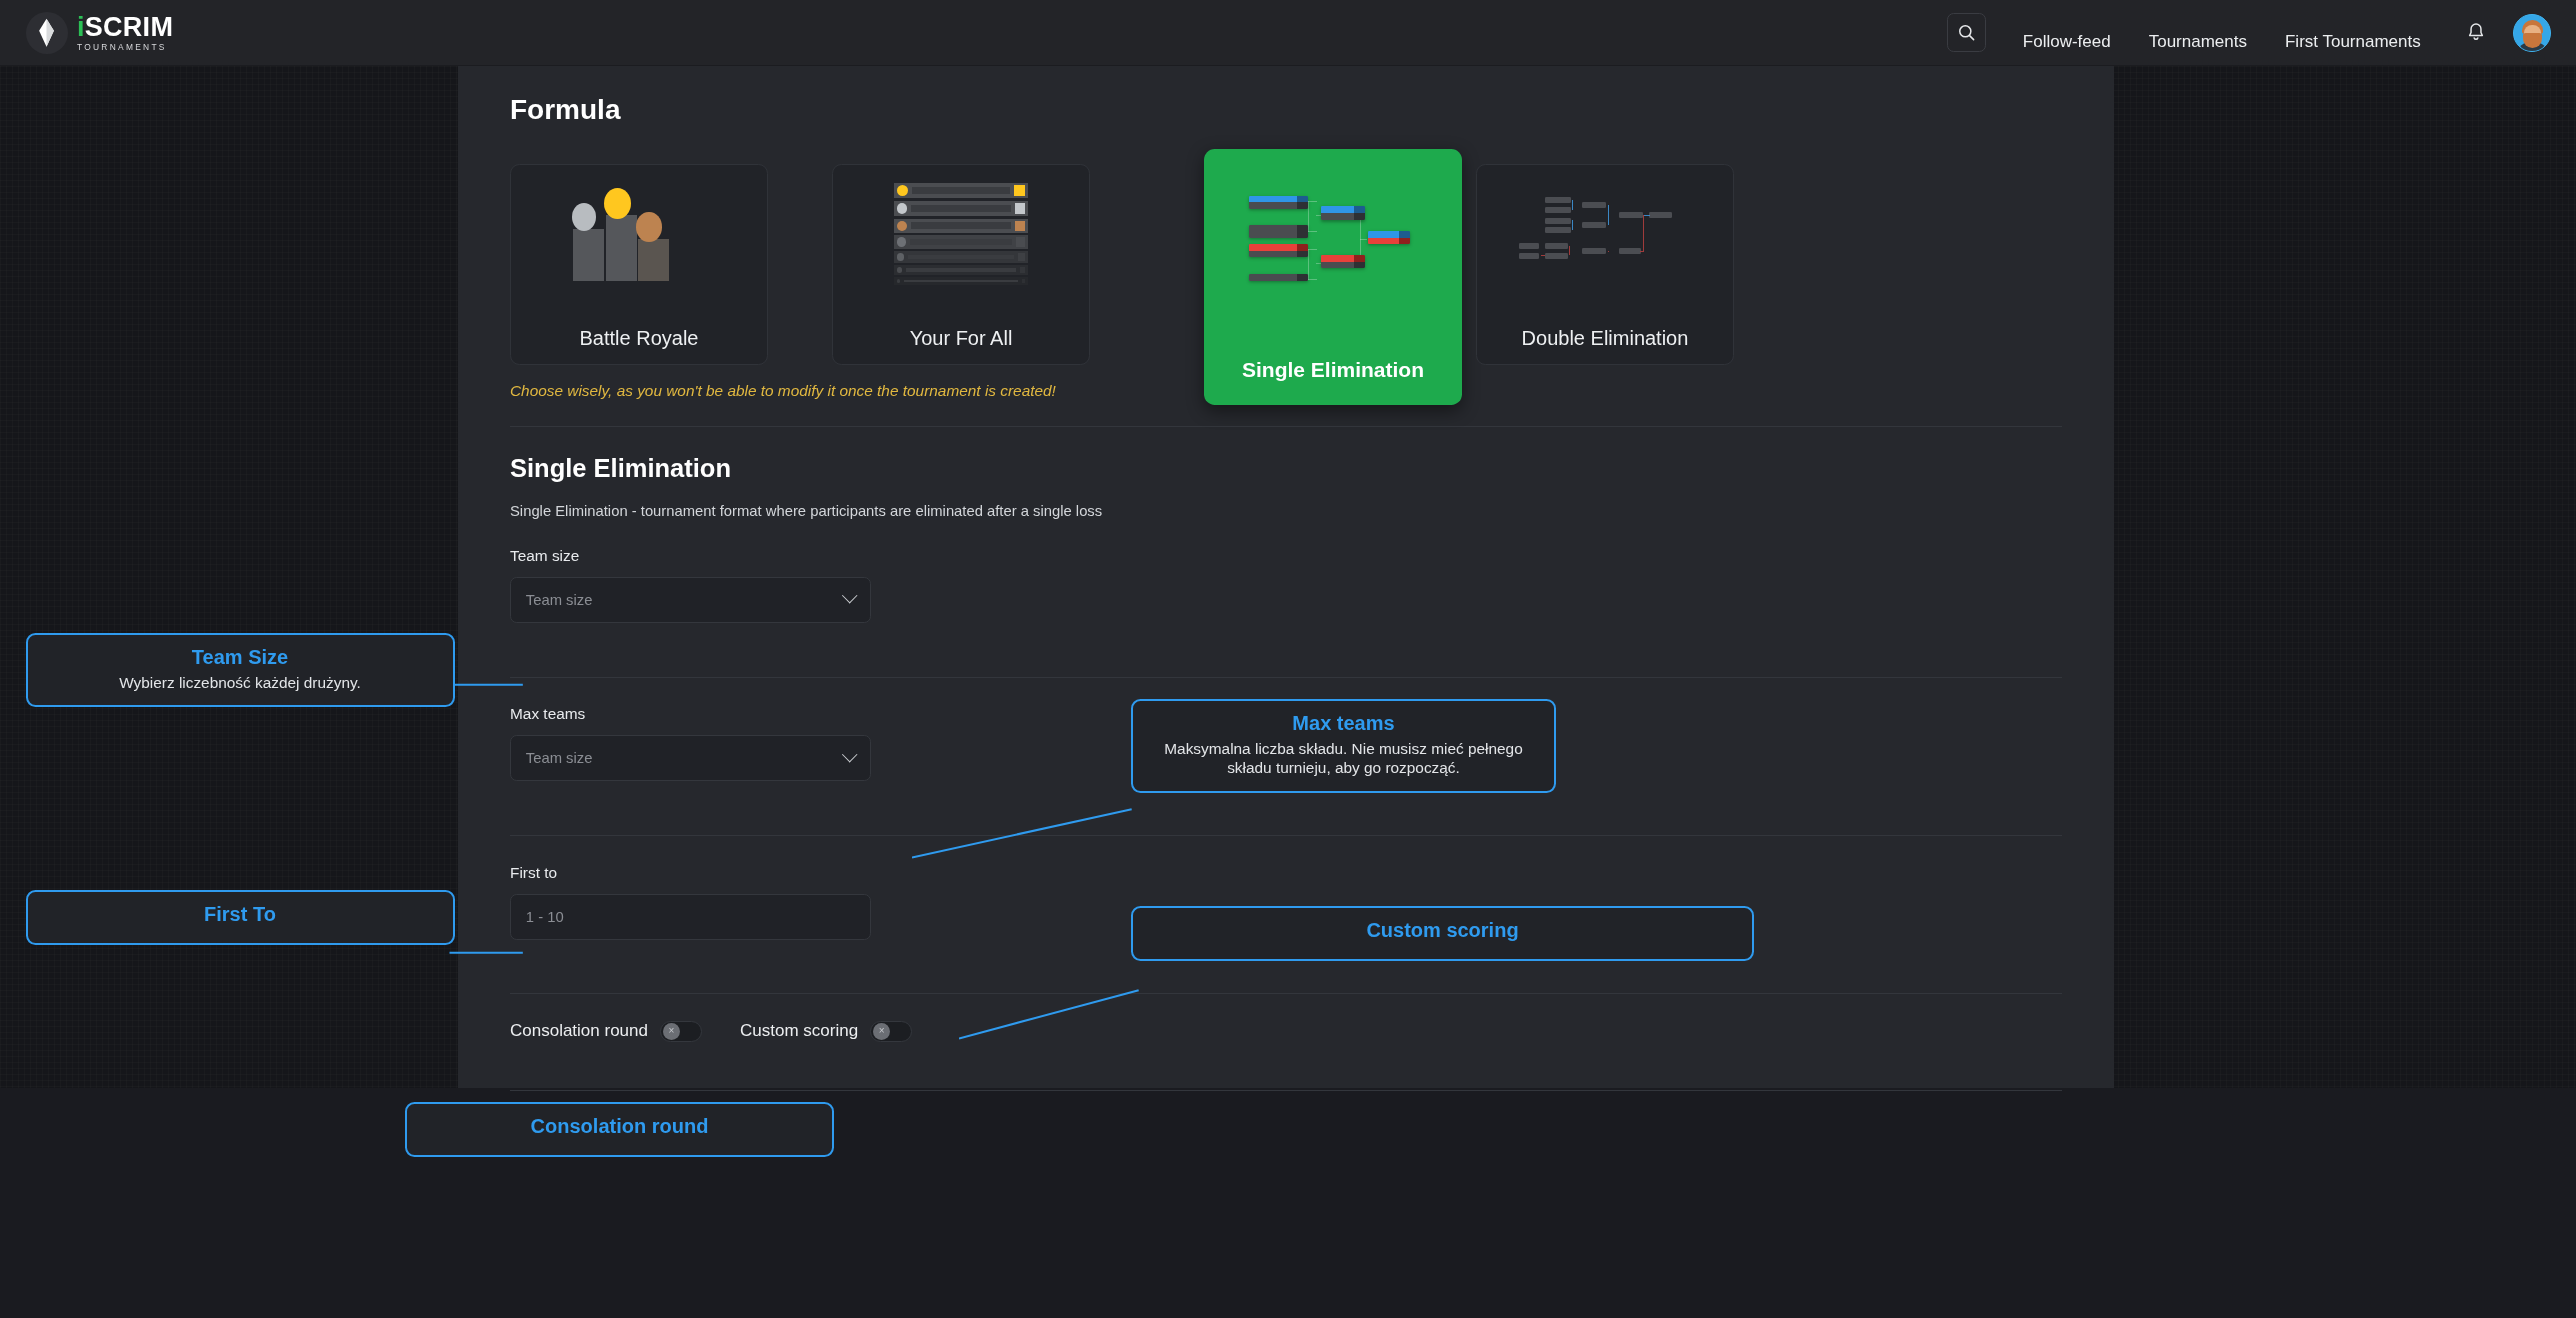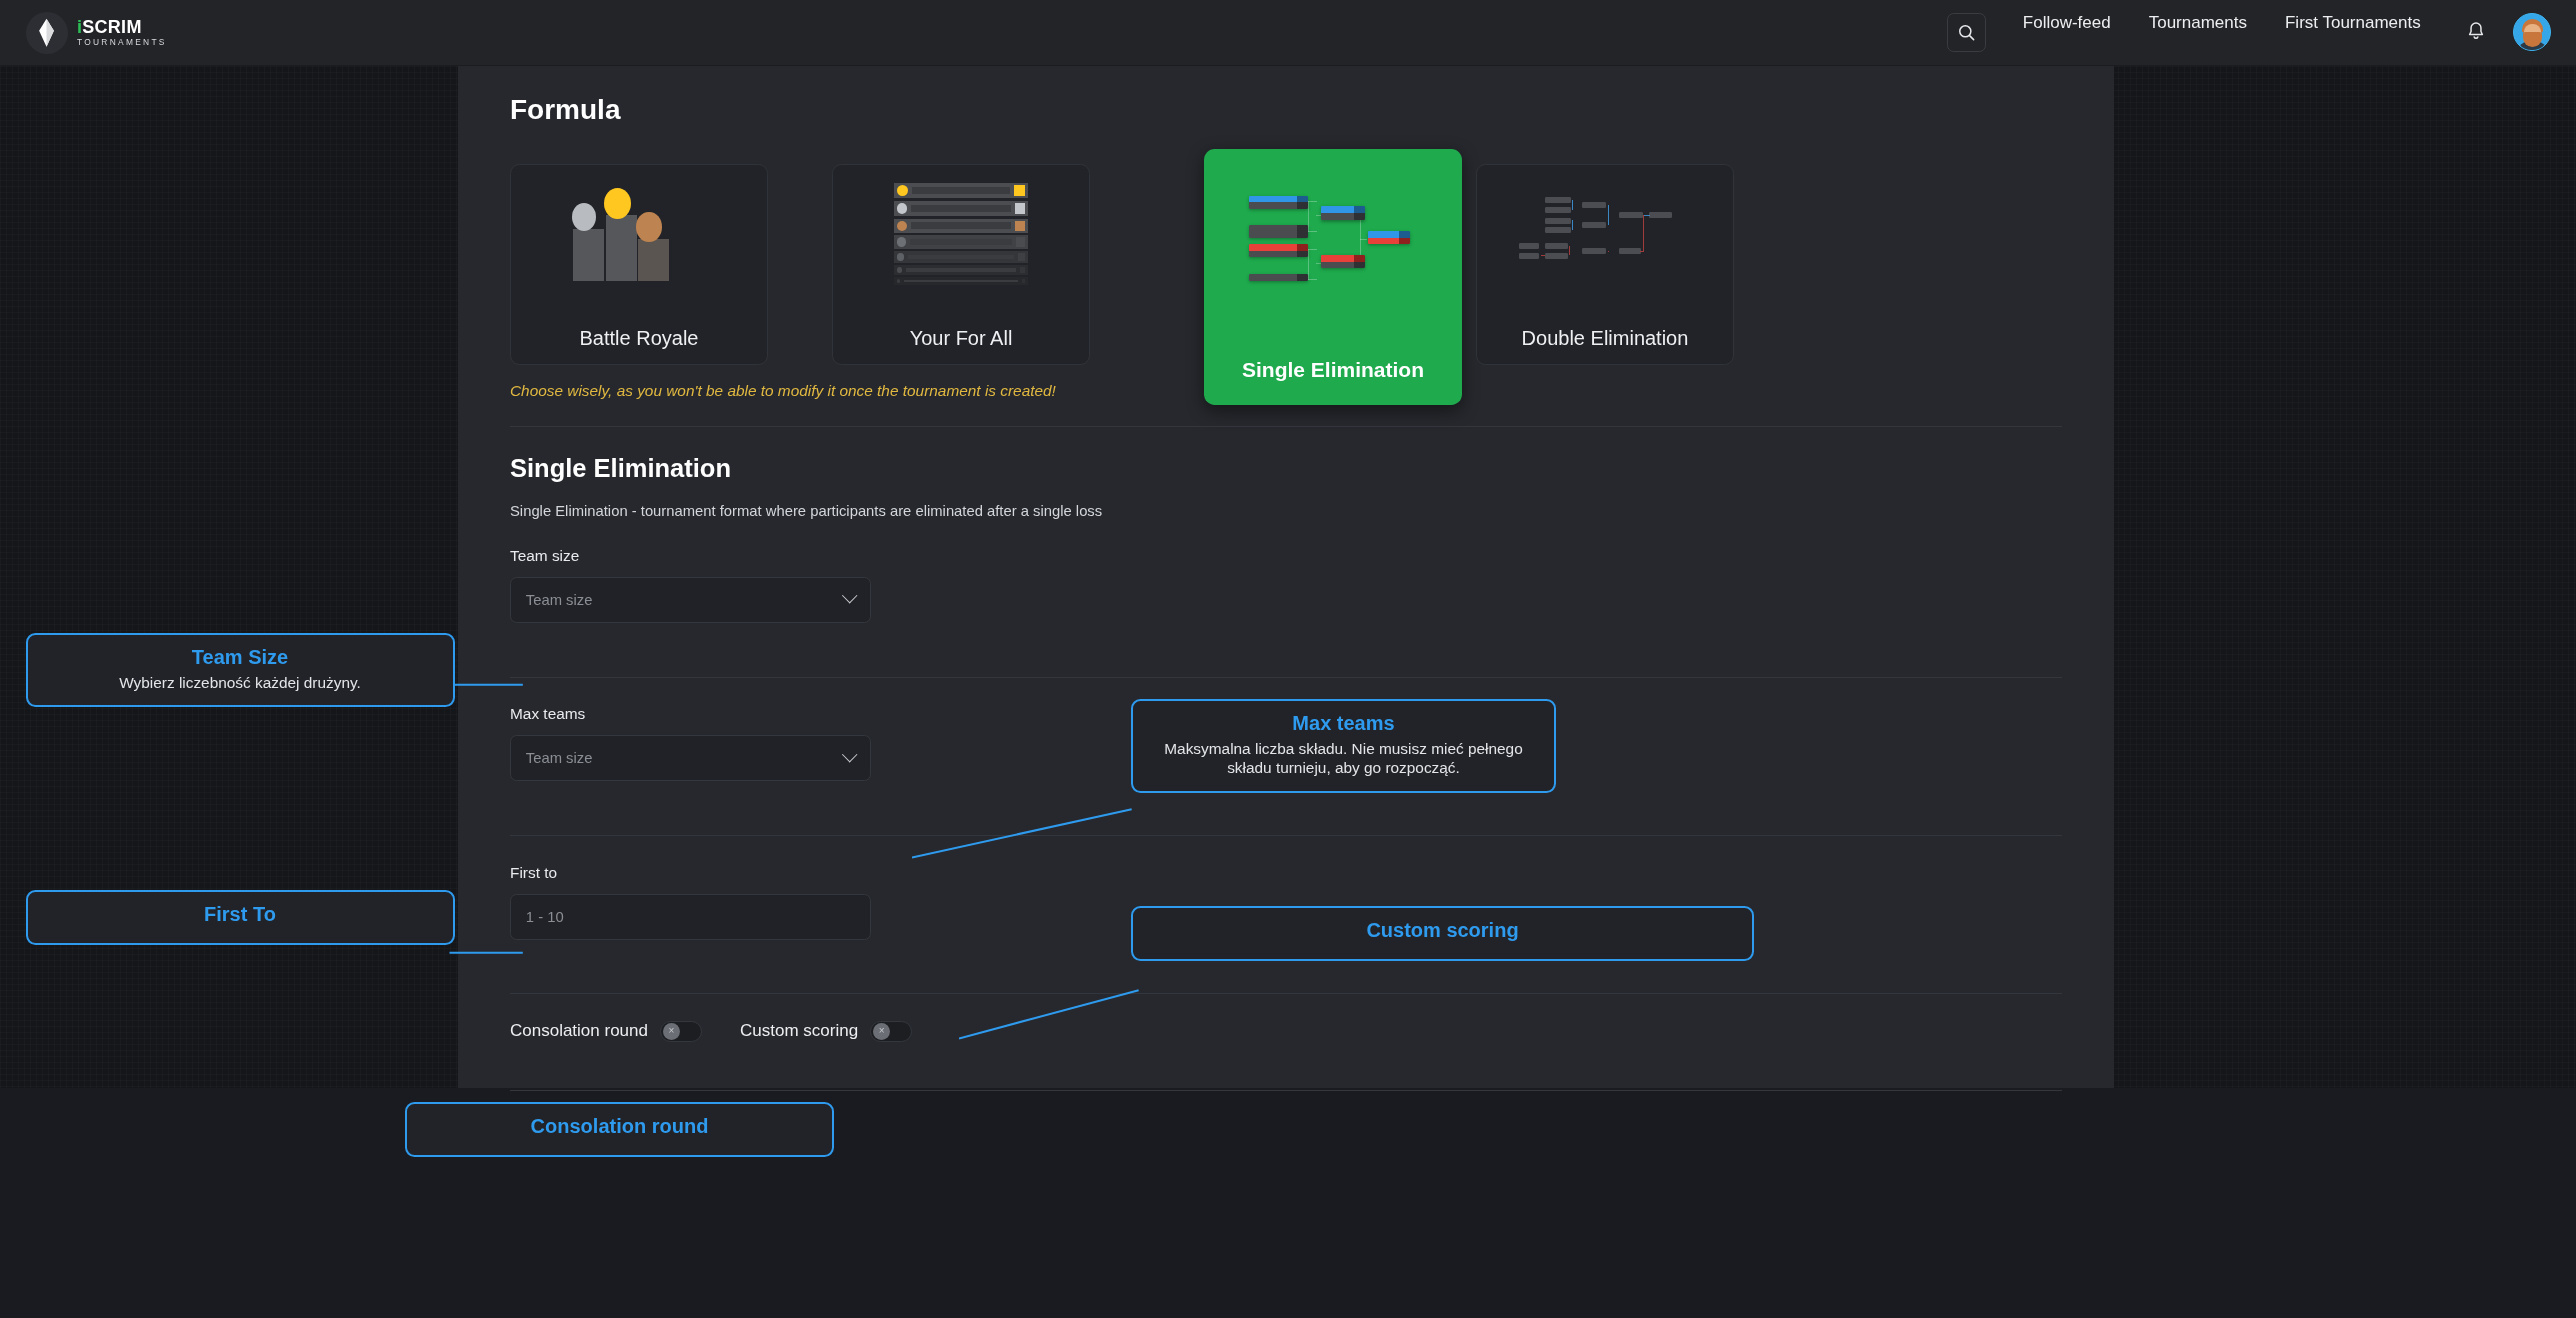--- a/index.html
+++ b/index.html
@@ -31,30 +31,30 @@
     background: #232428; display: flex; align-items: center;
     border-bottom: 0.7px solid #1b1c20;
   }
   .logo-wrap { display: flex; align-items: center; margin-left: 25.5px; }
   .logo-badge {
     width: 42px; height: 42px; border-radius: 50%;
     background: #2d2e33; display: flex; align-items: center; justify-content: center;
   }
   .logo-text { margin-left: 9.4px; line-height: 1; }
   .logo-main {
-    font-size: 18px; font-weight: 700; color: #ffffff; letter-spacing: 0.3px;
+    font-size: 27px; font-weight: 700; color: #ffffff; letter-spacing: 0.3px;
     display: block;
   }
   .logo-main .dot-i { color: #2bbf55; }
   .logo-sub {
     font-size: 8.4px; font-weight: 400; color: #d8d9dc; letter-spacing: 2.3px;
     display: block; margin-top: 2px;
   }
   .nav-right {
-    margin-left: auto; display: flex; align-items: flex-start; gap: 0; margin-right: 25.5px;
+    margin-left: auto; display: flex; align-items: flex-end; gap: 0; margin-right: 25.5px;
   }
   .search-btn {
     width: 39px; height: 39px; border: 0.7px solid #3a3c42; border-radius: 6.7px;
     display: flex; align-items: center; justify-content: center; margin-right: 17.4px;
     background: transparent;
   }
   .nav-link {
     font-size: 17px; color: #eceef0; padding: 0 19px; white-space: nowrap;
   }
   .bell-btn {

